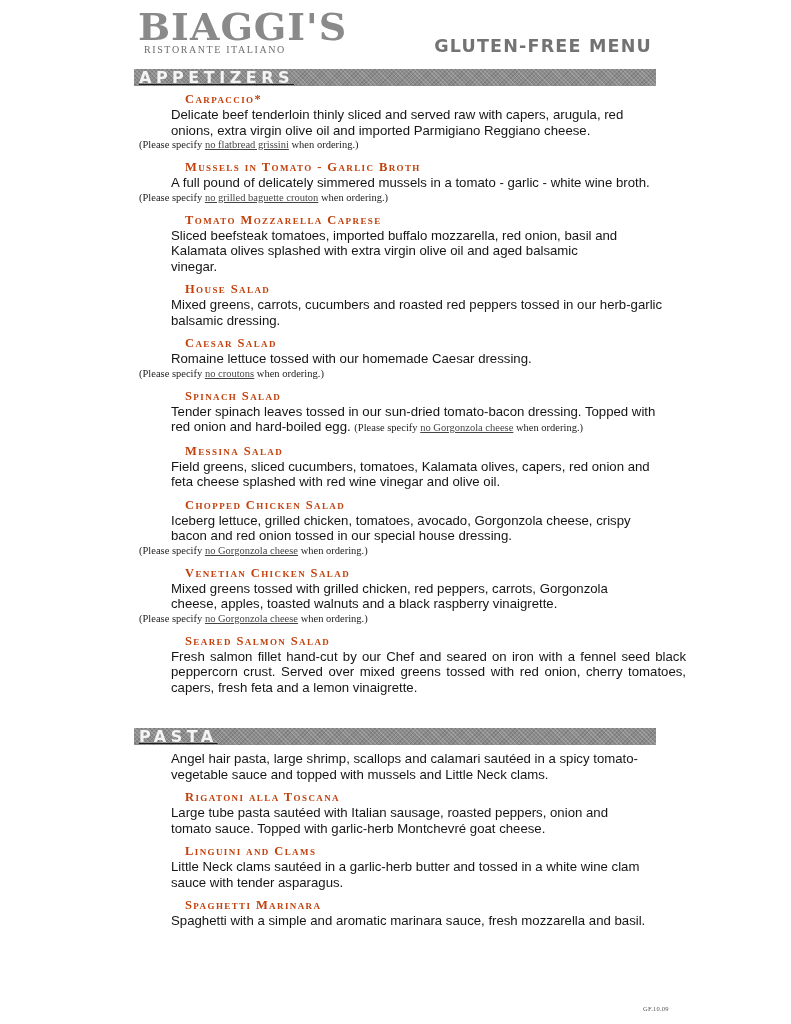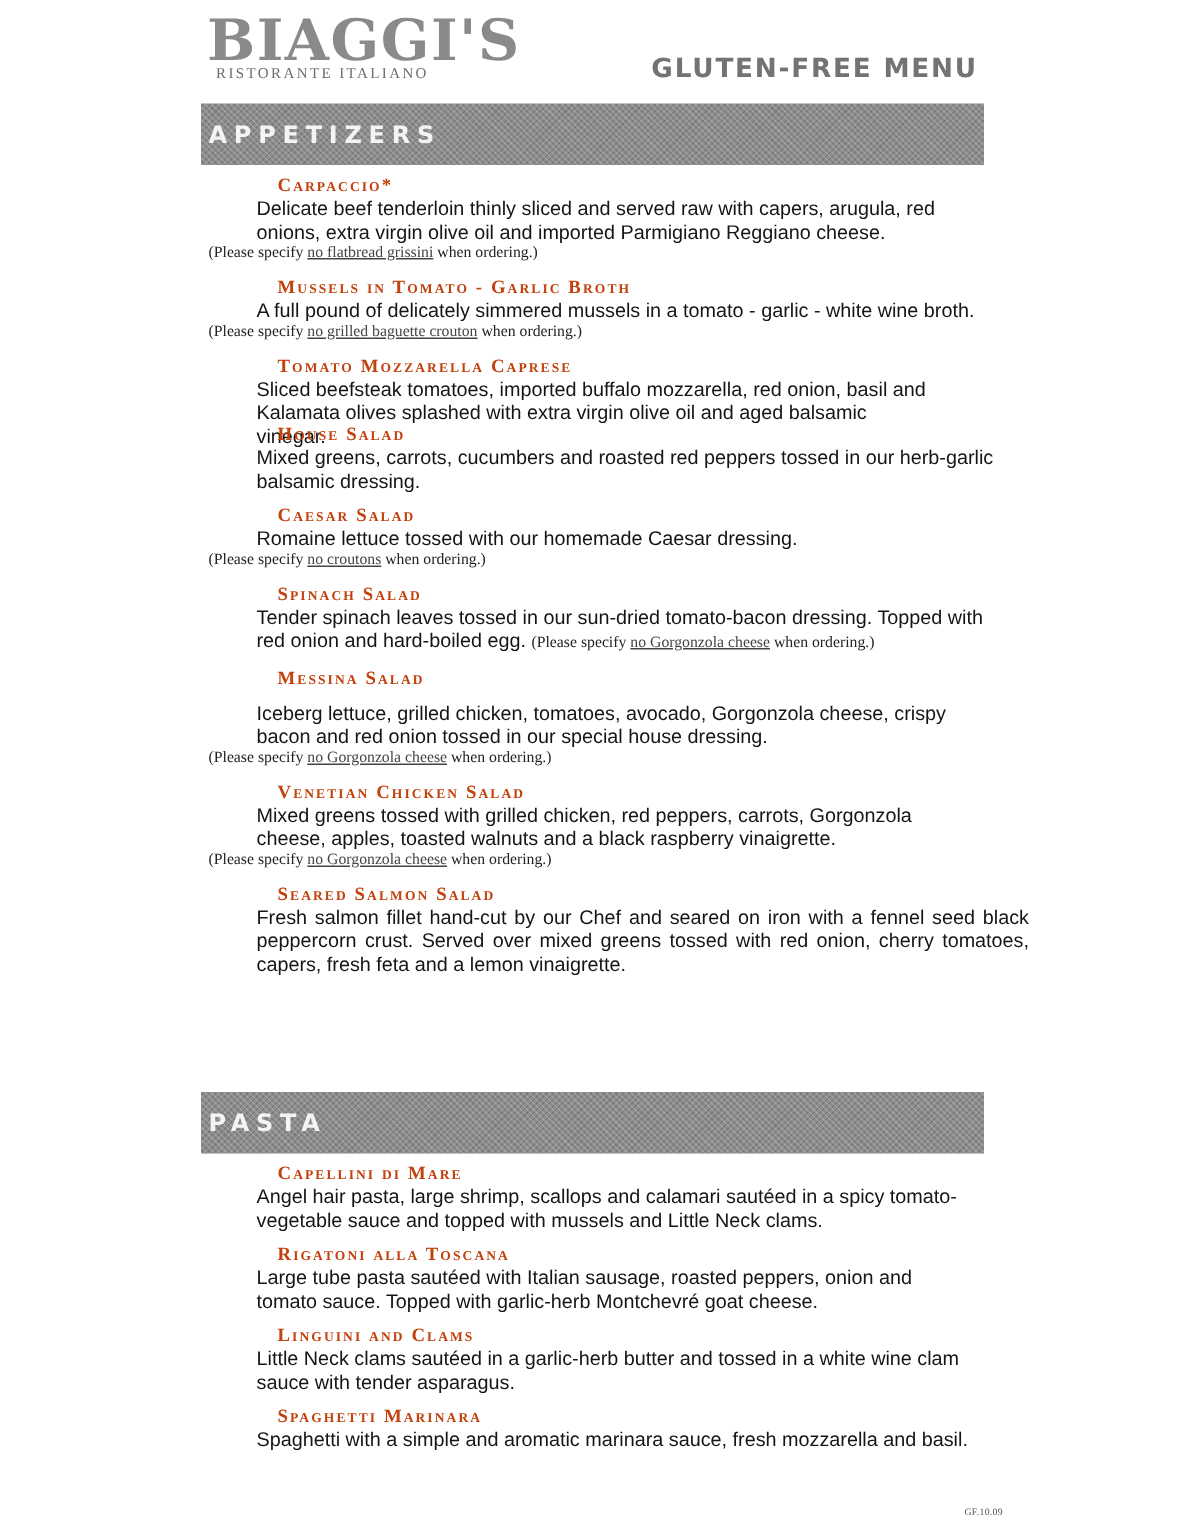--- a/index.html
+++ b/index.html
@@ -61,30 +61,31 @@
       font-weight: bold;
       font-size: 17.5px;
       letter-spacing: 1.2px;
       color: #737373;
     }
     
     .section {
       margin: 0;
     }
     .section-bar {
-      height: 41px;
+      height: 17px;
       width: 522px;
       background-color: #8c8c8c;
       background-image:
         repeating-linear-gradient(45deg, rgba(255,255,255,0.18) 0 1px, rgba(0,0,0,0) 1px 3px),
         repeating-linear-gradient(-45deg, rgba(0,0,0,0.12) 0 1px, rgba(0,0,0,0) 1px 3px);
       display: flex;
       align-items: center;
       padding-left: 5px;
       box-sizing: border-box;
+      text-decoration: underline;
     }
     .section-title {
       color: #f4f4f4;
       font-family: "DejaVu Sans", "Liberation Sans", sans-serif;
       font-weight: bold;
       font-size: 16px;
       letter-spacing: 4.5px;
     }
     .items {
       padding-left: 5px;
@@ -191,22 +192,24 @@
         <div class="item-name">Caesar Salad</div>
         <div class="item-desc">Romaine lettuce tossed with our homemade Caesar dressing.</div>
         <div class="note"><span>(Please specify </span><span class="u">no croutons</span><span> when ordering.)</span></div>
       </div>
       <div class="item">
         <div class="item-name">Spinach Salad</div>
         <div class="item-desc" style="width:500px"><span>Tender spinach leaves tossed in our sun-dried tomato-bacon dressing. Topped with red onion and hard-boiled egg. </span><span class="inline-note"><span>(Please specify </span><span class="u">no Gorgonzola cheese</span><span> when ordering.)</span></span></div>
       </div>
       <div class="item">
         <div class="item-name">Messina Salad</div>
-      </div>
-      <div class="item">
+        <div class="item-desc" style="width:490px">Field greens, sliced cucumbers, tomatoes, Kalamata olives, capers, red onion and feta cheese splashed with red wine vinegar and olive oil.</div>
+      </div>
+      <div class="item">
+        <div class="item-name">Chopped Chicken Salad</div>
         <div class="item-desc" style="width:470px">Iceberg lettuce, grilled chicken, tomatoes, avocado, Gorgonzola cheese, crispy bacon and red onion tossed in our special house dressing.</div>
         <div class="note"><span>(Please specify </span><span class="u">no Gorgonzola cheese</span><span> when ordering.)</span></div>
       </div>
       <div class="item">
         <div class="item-name">Venetian Chicken Salad</div>
         <div class="item-desc" style="width:485px">Mixed greens tossed with grilled chicken, red peppers, carrots, Gorgonzola cheese, apples, toasted walnuts and a black raspberry vinaigrette.</div>
         <div class="note"><span>(Please specify </span><span class="u">no Gorgonzola cheese</span><span> when ordering.)</span></div>
       </div>
       <div class="item">
         <div class="item-name">Seared Salmon Salad</div>
@@ -214,21 +217,20 @@
       </div>
     </div>
   </div>
 
   <div class="section" id="sec-pasta">
     <div class="section-bar">
       <span class="section-title">PASTA</span>
     </div>
     <div class="items">
       <div class="item">
-        <div class="item-name">Capellini di Mare</div>
         <div class="item-desc" style="width:515px">Angel hair pasta, large shrimp, scallops and calamari sautéed in a spicy tomato-vegetable sauce and topped with mussels and Little Neck clams.</div>
       </div>
       <div class="item">
         <div class="item-name">Rigatoni alla Toscana</div>
         <div class="item-desc" style="width:460px">Large tube pasta sautéed with Italian sausage, roasted peppers, onion and tomato sauce. Topped with garlic-herb Montchevré goat cheese.</div>
       </div>
       <div class="item">
         <div class="item-name">Linguini and Clams</div>
         <div class="item-desc" style="width:505px">Little Neck clams sautéed in a garlic-herb butter and tossed in a white wine clam sauce with tender asparagus.</div>
       </div>

